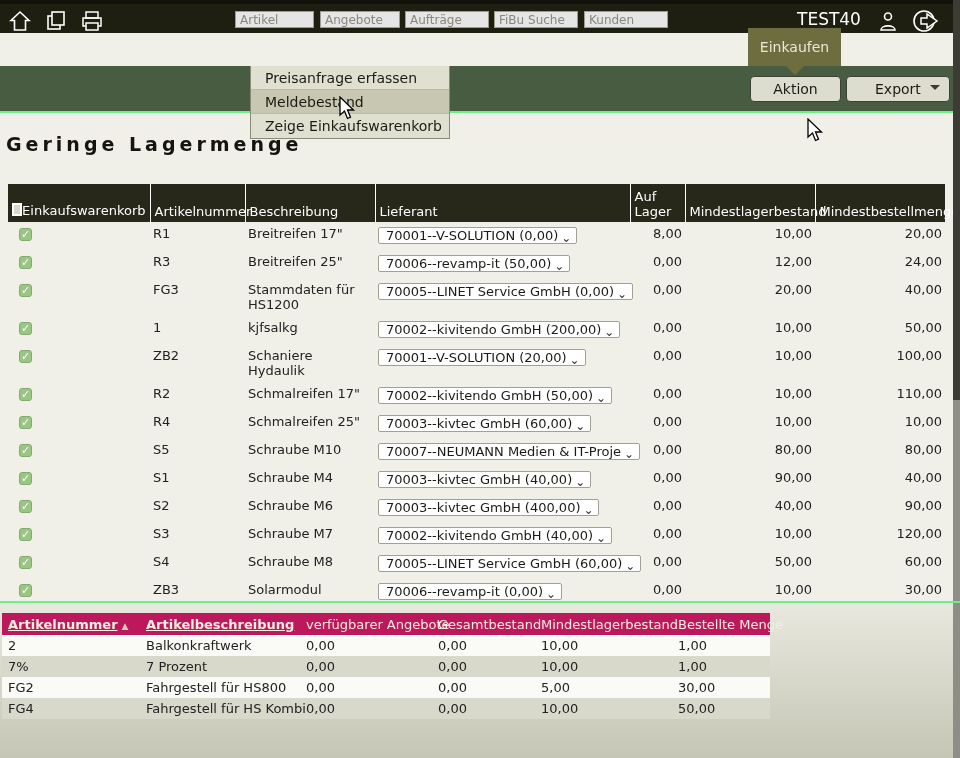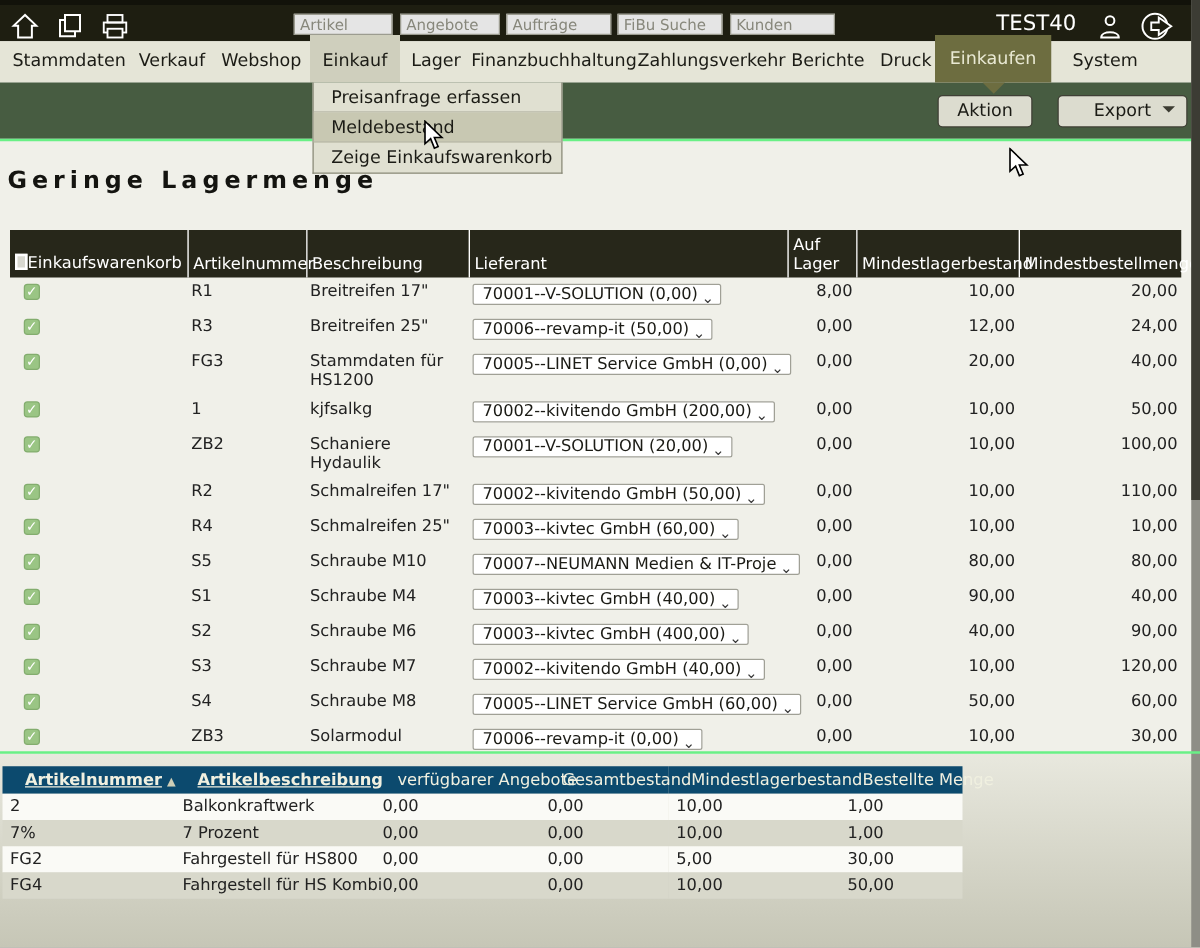--- a/index.html
+++ b/index.html
@@ -39,21 +39,21 @@
              background:#6d6d40; color:#e9e9d3; font-size:14px; z-index:30;
              display:flex; align-items:center; justify-content:center; }
   #tooltip::after { content:''; position:absolute; top:100%; left:50%; margin-left:-9px;
                     border:9px solid transparent; border-top-color:#6d6d40; }
 
   
   #greenbar { position:absolute; left:0; top:66px; width:960px; height:45px; background:#475c41; }
   .gb-btn { position:absolute; top:10px; height:26px; background:#dcdccf;
             border:1px solid #3f3f35; border-radius:4px; font-size:14px; color:#1b1b15;
             font-family:inherit; cursor:pointer; }
-  #btn-aktion { left:750px; width:76px; }
+  #btn-aktion { left:750px; width:91px; }
   #btn-export { left:846px; width:104px; text-align:left; padding-left:28px; }
   #btn-export .caret { position:absolute; right:9px; top:8px; width:0; height:0;
             border:5px solid transparent; border-top-color:#3c3c32; }
   #accent-line-1 { position:absolute; left:0; top:111px; width:960px; height:2px; background:#69f086; }
   #accent-line-2 { position:absolute; left:0; top:601px; width:960px; height:2px; background:#69f086; z-index:5; }
   #lower-bg { position:absolute; left:0; top:603px; width:960px; height:155px;
               background:linear-gradient(#e8e8de,#c6c6b6); }
 
   
   #dropdown { position:absolute; left:250px; top:66px; width:200px; z-index:40;
@@ -85,22 +85,22 @@
   .th-stack { display:flex; flex-direction:row; align-items:flex-start; }
   .sel { position:relative; width:246px; height:22px; background:#fff;
          border:1px solid #a0a096; border-radius:2px; font-size:13px; color:#1b1b15;
          line-height:20px; padding:0 18px 0 7px; overflow:hidden; white-space:nowrap;
          cursor:pointer; }
   .sel .sel-caret { position:absolute; right:5px; top:0; font-size:12px; color:#333; }
 
   
   #bottom-table { position:absolute; left:2px; top:613px; width:768px;
                   border-collapse:collapse; table-layout:fixed; z-index:6; }
-  #bottom-table th { background:#0c4a6e; color:#f0f0e0; font-size:13px; text-align:left;
-                     height:22px; padding:0 18px; font-weight:normal; white-space:nowrap; }
+  #bottom-table th { background:#be185d; color:#f0f0e0; font-size:13px; text-align:left;
+                     height:22px; padding:0 6px; font-weight:normal; white-space:nowrap; }
   #bottom-table th.sortable { font-weight:bold; text-decoration:underline; cursor:pointer; }
   #bottom-table td { font-size:13px; color:#222; height:21px; padding:0 6px; white-space:nowrap; }
   #bottom-table tbody tr:nth-child(odd)  { background:#fafaf6; }
   #bottom-table tbody tr:nth-child(even) { background:#d8d8cb; }
   .sort-arrow { font-size:9px; color:#cfcfb8; text-decoration:none; display:inline-block; margin-left:4px; }
 
   
   #scrollbar { position:absolute; right:0; top:0; width:7px; height:758px; background:#8e8e86; }
   #scroll-thumb { position:absolute; right:0; top:0; width:7px; height:400px; background:#3c3c34; }
 
@@ -138,32 +138,20 @@
     <svg id="icon-person" class="tb-icon" viewBox="0 0 24 24">
       <circle cx="12" cy="7.5" r="3.5" fill="none" stroke="#fff" stroke-width="1.6"></circle>
       <path d="M5 21 C5 15.5 19 15.5 19 21 Z" fill="none" stroke="#fff" stroke-width="1.6"></path>
     </svg>
     <svg id="icon-logout" class="tb-icon" viewBox="0 0 28 26">
       <circle cx="12" cy="13" r="10" fill="none" stroke="#fff" stroke-width="1.6"></circle>
       <path d="M9 10 H15 V6 L25 13 L15 20 V16 H9 Z" fill="#1e1e11" stroke="#fff" stroke-width="1.5"></path>
     </svg>
   </div>
 
-  <div id="menubar">
-    <span class="menu-item" style="left:10px">Stammdaten</span>
-    <span class="menu-item" style="left:111px">Verkauf</span>
-    <span class="menu-item" style="left:177px">Webshop</span>
-    <span class="menu-item active" style="left:258px">Einkauf</span>
-    <span class="menu-item" style="left:329px">Lager</span>
-    <span class="menu-item" style="left:377px">Finanzbuchhaltung</span>
-    <span class="menu-item" style="left:510px">Zahlungsverkehr</span>
-    <span class="menu-item" style="left:633px">Berichte</span>
-    <span class="menu-item" style="left:704px">Druck</span>
-    <span class="menu-item" style="left:858px">System</span>
-  </div>
 
   <div id="tooltip">Einkaufen</div>
 
   <div id="greenbar">
     <button id="btn-aktion" class="gb-btn">Aktion</button>
     <button id="btn-export" class="gb-btn">
       <span>Export</span>
       <span class="caret"></span>
     </button>
   </div>

